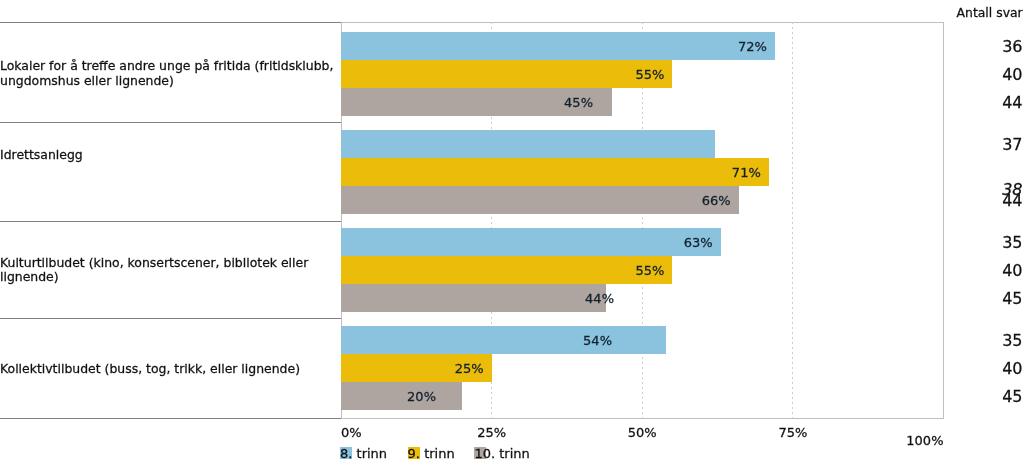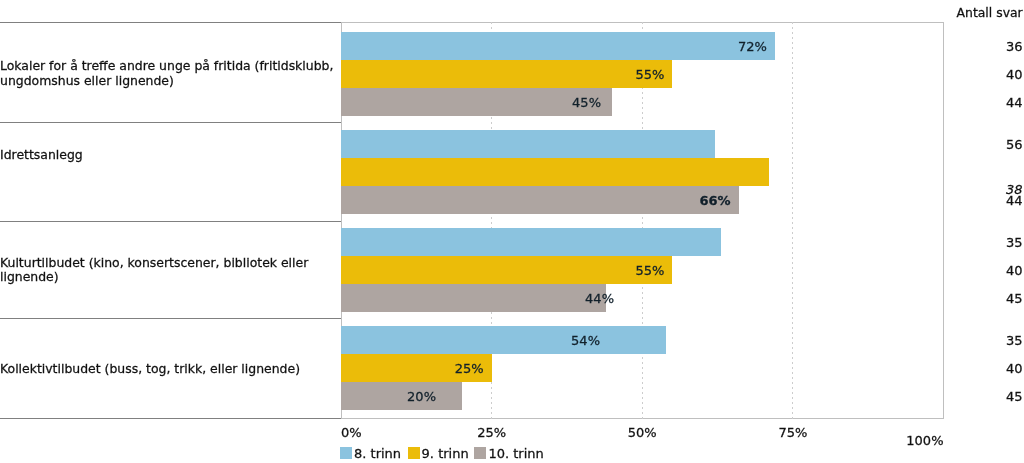--- a/index.html
+++ b/index.html
@@ -35,28 +35,28 @@
              padding-right:8px;box-sizing:border-box;white-space:nowrap;}
 
   
   .xtick{position:absolute;top:425px;font-size:13px;color:#111111;
          text-align:center;width:60px;}
 
   
   #legend{position:absolute;left:0px;top:0px;height:0;font-size:13px;color:#111;}
   .legend-item{position:absolute;top:447px;height:13px;white-space:nowrap;}
   .legend-swatch{position:absolute;left:0;top:0px;width:12px;height:12px;display:block;}
-  .legend-text{position:absolute;left:14px;top:0;line-height:13px;white-space:nowrap;}
+  .legend-text{position:absolute;left:0;top:0;line-height:13px;white-space:nowrap;}
 
   
   #right-col{position:absolute;left:950px;top:0;width:72px;}
   #right-header{position:absolute;left:6.6px;top:4.6px;width:80px;
                 font-size:12.4px;text-align:left;color:#111;white-space:nowrap;}
   .count{position:absolute;left:0;width:72.5px;text-align:right;
-         font-size:13px;color:#111;height:28px;line-height:30px;}
+         font-size:16px;color:#111;height:28px;line-height:30px;}
 </style>
 </head>
 <body>
 
 <div id="root">
 
   <div id="table-frame">
       <div class="hline full" style="top: 0px;"></div>
       <div class="hline label" style="top: 100px;"></div>
       <div class="hline label" style="top: 199px;"></div>
@@ -80,32 +80,34 @@
   <div id="plot">
     <div id="plot-box"></div>
   <div class="gridline" style="left: 150px;"></div>
       <div class="gridline" style="left: 301px;"></div>
       <div class="gridline" style="left: 451px;"></div>
       <div class="bar" style="left: 0px; top: 9.6px; width: 433.8px; background: rgb(139, 195, 223);"></div>
       <div class="bar-label" style="left: 0px; top: 9.6px; width: 433.8px;">72%</div>
       <div class="bar" style="left: 0px; top: 37.6px; width: 331.375px; background: rgb(235, 188, 9);"></div>
       <div class="bar-label" style="left: 0px; top: 37.6px; width: 331.375px;">55%</div>
       <div class="bar" style="left: 0px; top: 65.6px; width: 271.125px; background: rgb(174, 165, 161);"></div>
-      <div class="bar-label" style="left: 12px; top: 65.6px; width: 256px;">45%</div>
+      <div class="bar-label" style="left: 4px; top: 65.6px; width: 256px;">45%</div>
       <div class="bar" style="left: 0px; top: 108.2px; width: 373.55px; background: rgb(139, 195, 223);"></div>
       <div class="bar" style="left: 0px; top: 136.2px; width: 427.775px; background: rgb(235, 188, 9);"></div>
+      <div class="bar-label" style="left: 0px; top: 136.2px; width: 427.775px;">71%</div>
       <div class="bar" style="left: 0px; top: 164.2px; width: 397.65px; background: rgb(174, 165, 161);"></div>
-      <div class="bar-label" style="left: 0px; top: 164.2px; width: 397.65px; font-weight: bold;">66%</div>
+      <div class="bar-label" style="left: 0px; top: 164.2px; width: 397.65px;">66%</div>
       <div class="bar" style="left: 0px; top: 206.4px; width: 379.575px; background: rgb(139, 195, 223);"></div>
+      <div class="bar-label" style="left: 0px; top: 206.4px; width: 379.575px;">63%</div>
       <div class="bar" style="left: 0px; top: 234.4px; width: 331.375px; background: rgb(235, 188, 9);"></div>
       <div class="bar-label" style="left: 0px; top: 234.4px; width: 331.375px;">55%</div>
       <div class="bar" style="left: 0px; top: 262.4px; width: 265.1px; background: rgb(174, 165, 161);"></div>
       <div class="bar-label" style="left: 0px; top: 262.4px; width: 281px;">44%</div>
       <div class="bar" style="left: 0px; top: 304.1px; width: 325.35px; background: rgb(139, 195, 223);"></div>
-      <div class="bar-label" style="left: 4px; top: 304.1px; width: 263px;">54%</div>
+      <div class="bar-label" style="left: 16px; top: 304.1px; width: 263px;">54%</div>
       <div class="bar" style="left: 0px; top: 332.1px; width: 150.625px; background: rgb(235, 188, 9);"></div>
       <div class="bar-label" style="left: 0px; top: 332.1px; width: 150.625px;">25%</div>
       <div class="bar" style="left: 0px; top: 360.1px; width: 120.5px; background: rgb(174, 165, 161);"></div>
       <div class="bar-label" style="left: 0px; top: 360.1px; width: 103px;">20%</div>
     </div>
   <div id="xaxis-layer">
       <div class="xtick" style="left: 341px; text-align: left;">0%</div>
       <div class="xtick" style="left: 461.625px;">25%</div>
       <div class="xtick" style="left: 612.25px;">50%</div>
       <div class="xtick" style="left: 762.875px;">75%</div>
@@ -123,21 +125,21 @@
       <div class="legend-item" style="left: 474.4px;">
         <span class="legend-swatch" style="background: rgb(174, 165, 161);"></span>
         <span class="legend-text">10. trinn</span>
       </div>
     </div>
   <div id="right-col">
     <div id="right-header">Antall svar</div>
   <div class="count" style="top: 31.6px;">36</div>
       <div class="count" style="top: 59.6px;">40</div>
       <div class="count" style="top: 87.6px;">44</div>
-      <div class="count" style="top: 130.2px;">56</div>
+      <div class="count" style="top: 130.2px;">37</div>
       <div class="count" style="top: 175px; font-style: italic;">38</div>
       <div class="count" style="top: 186.2px;">44</div>
       <div class="count" style="top: 228.4px;">35</div>
       <div class="count" style="top: 256.4px;">40</div>
       <div class="count" style="top: 284.4px;">45</div>
       <div class="count" style="top: 326.1px;">35</div>
       <div class="count" style="top: 354.1px;">40</div>
       <div class="count" style="top: 382.1px;">45</div>
     </div>
 

